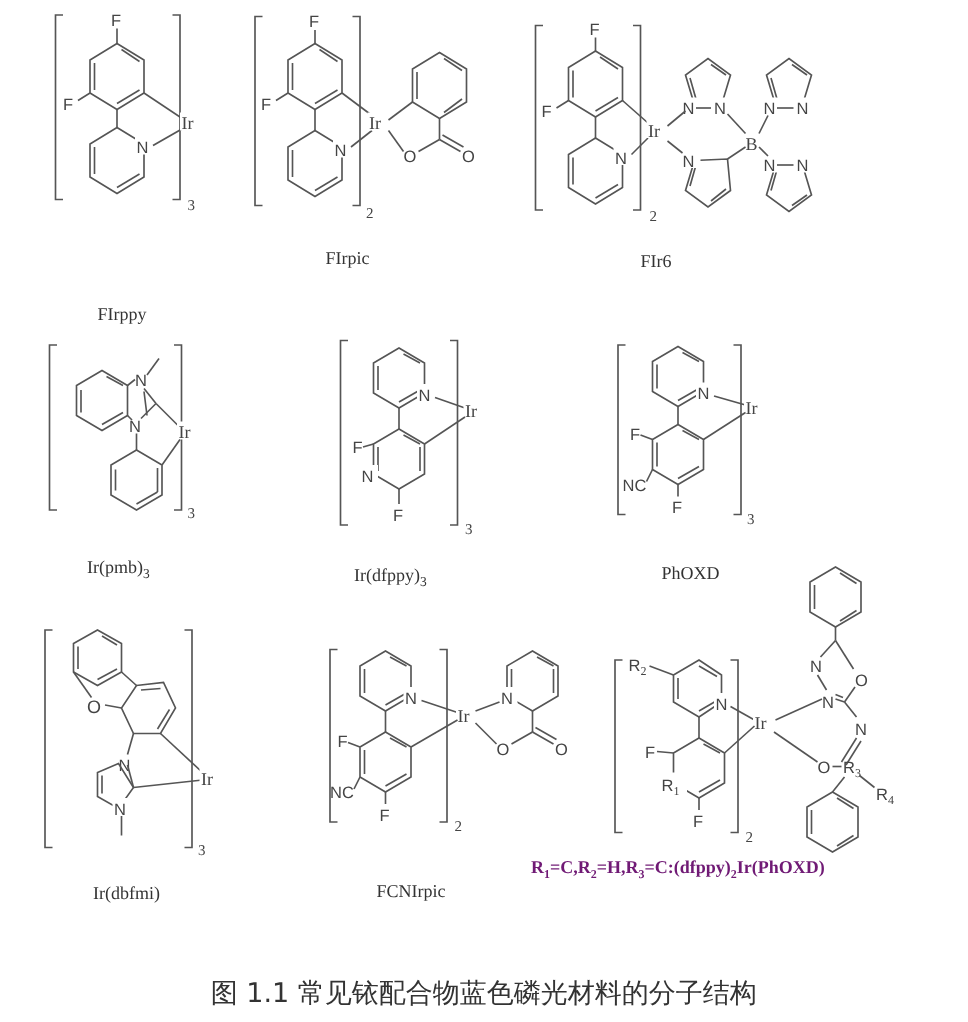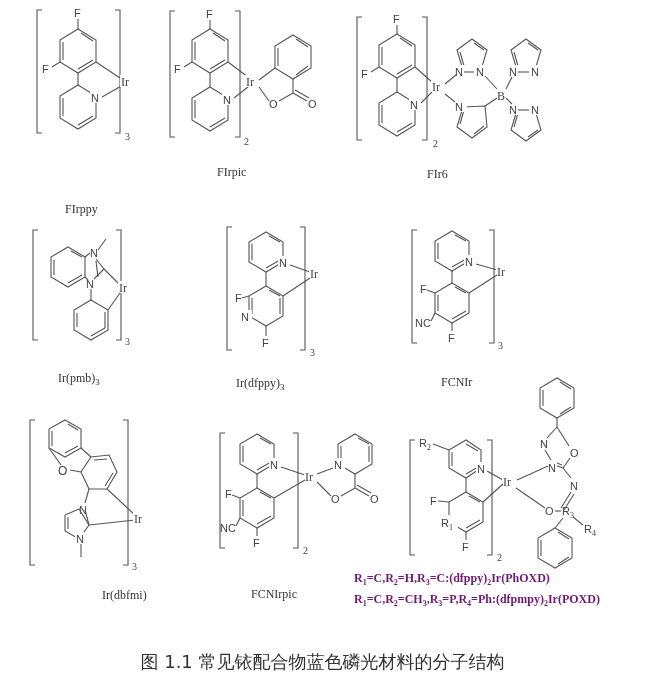--- a/index.html
+++ b/index.html
@@ -233,21 +233,21 @@
       <line x1="45" y1="94" x2="59" y2="86"></line>
     <line x1="62" y1="68" x2="90" y2="50"></line>
     <text x="13" y="68">F</text>
       <line x1="20" y1="65" x2="28" y2="68"></line>
     <text x="8" y="102">NC</text>
       <line x1="24" y1="96" x2="28" y2="88"></line>
     <line x1="45" y1="98" x2="45" y2="106"></line>
     <text x="41" y="117">F</text>
   </svg>
 </div>
-<div class="label" style="left:441px;top:375px;">FCNIr</div>
+<div class="label" style="left:441px;top:375px;">PhOXD</div>
 
 <div class="struct" style="left:25px;top:415px;">
   <svg width="130" height="160" viewBox="0 0 130 160">
     <polyline points="10,5 5,5 5,150 10,150"></polyline>
     <polyline points="98,5 103,5 103,150 98,150"></polyline>
     <text class="sub" x="107" y="155">3</text>
     <polygon points="40,5 56,14 56,33 40,42 24,33 24,14"></polygon>
     <line x1="43" y1="9" x2="53" y2="15"></line>
       <line x1="27" y1="16" x2="27" y2="31"></line>
       <line x1="40" y1="38" x2="53" y2="31"></line>
@@ -265,21 +265,21 @@
     <line x1="60" y1="95" x2="64" y2="110"></line>
     <rect x="50" y="117" width="12" height="12" fill="#fff" stroke="none"></rect>
     <text x="51" y="128">N</text>
     <line x1="56" y1="129" x2="56" y2="142"></line>
     <line x1="64" y1="110" x2="110" y2="105"></line>
     <line x1="82" y1="74" x2="110" y2="100"></line>
     <rect x="108" y="97" width="14" height="12" fill="#fff" stroke="none"></rect>
     <text class="ir" x="109" y="108">Ir</text>
   </svg>
 </div>
-<div class="label" style="left:62px;top:588px;margin-left:40px;">Ir(dbfmi)</div>
+<div class="label" style="left:62px;top:588px;">Ir(dbfmi)</div>
 
 <div class="struct" style="left:215px;top:428px;">
   <svg width="170" height="130" viewBox="0 0 170 130">
     <polyline points="10,5 5,5 5,120 10,120"></polyline>
     <polyline points="78,5 83,5 83,120 78,120"></polyline>
     <text class="sub" x="88" y="126">2</text>
     <polygon points="42,6 59,16 59,36 42,46 25,36 25,16"></polygon>
     <line x1="45" y1="10" x2="56" y2="16"></line>
       <line x1="28" y1="18" x2="28" y2="34"></line>
       <line x1="42" y1="42" x2="56" y2="34"></line>
@@ -382,16 +382,15 @@
 
     <polygon points="150,148 167,158 167,178 150,188 133,178 133,158"></polygon>
     <line x1="153" y1="152" x2="164" y2="159"></line>
       <line x1="136" y1="160" x2="136" y2="176"></line>
       <line x1="153" y1="184" x2="164" y2="177"></line>
   </svg>
 </div>
 
 <div class="rlines">
   <div><span>R</span><sub>1</sub><span>=C,R</span><sub>2</sub><span>=H,R</span><sub>3</sub><span>=C:(dfppy)</span><sub>2</sub><span>Ir(PhOXD)</span></div>
-  <div><span>R</span><sub>1</sub><span>=C,R</span><sub>2</sub><span>=CH</span><sub>3</sub><span>,R</span><sub>3</sub><span>=P,R</span><sub>4</sub><span>=Ph:(dfpmpy)</span><sub>2</sub><span>Ir(POXD)</span></div>
 </div>
 
 <div class="caption">图 1.1 常见铱配合物蓝色磷光材料的分子结构</div>
 
 </body></html>

